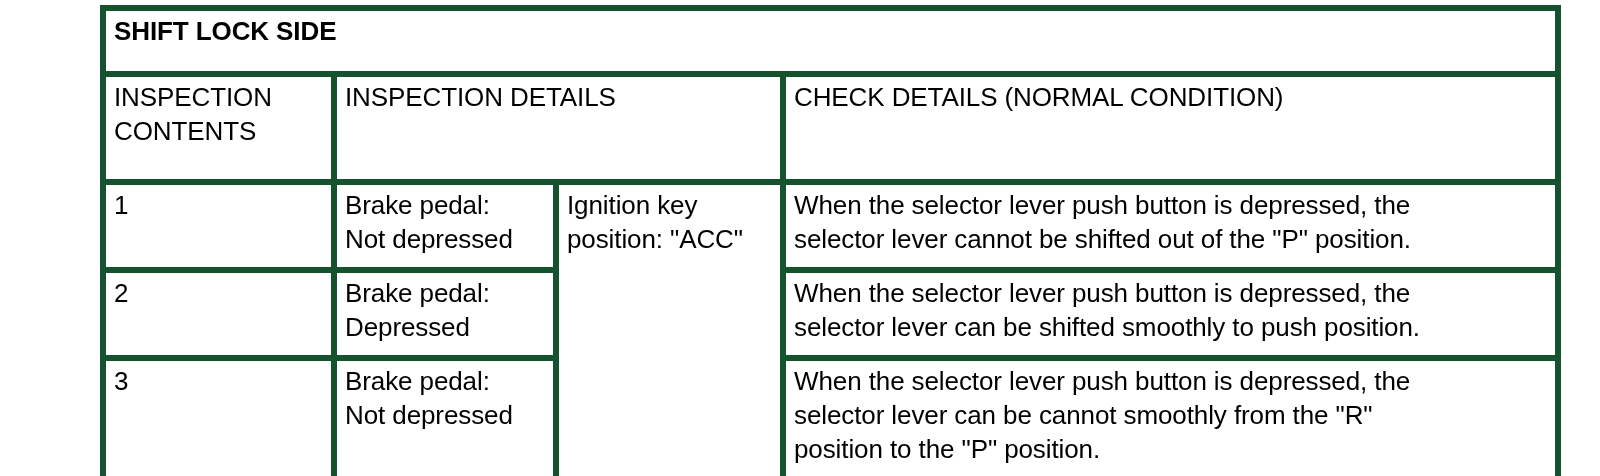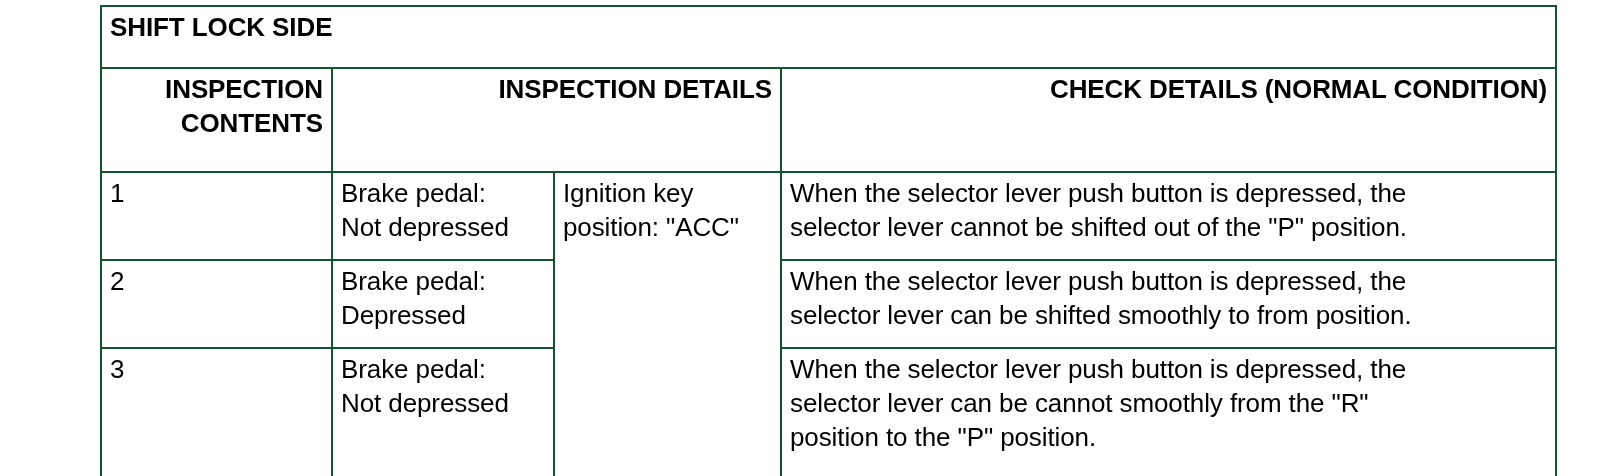--- a/index.html
+++ b/index.html
@@ -29,23 +29,23 @@
     position: absolute;
     left: 100px;
     top: 5px;
     width: 1455px;
     border-collapse: collapse;
     table-layout: fixed;
     background: #ffffff;
   }
 
   #inspection-table td {
-    border: 2px solid #14532d;
+    border: 6px solid #14532d;
     vertical-align: top;
-    padding: 4px 8px 6px 8px;
+    padding: 4px 20px 6px 8px;
     font-size: 26px;
     line-height: 1.30;
     letter-spacing: -0.1px;
   }
 
   
   .col-proc    { width: 231px; }
   .col-cont-a  { width: 222px; }
   .col-cont-b  { width: 227px; }
   .col-check   { width: 775px; }
@@ -53,24 +53,23 @@
   
   .title-cell {
     font-weight: bold;
     height: 50px;
     padding-top: 5px;
     padding-bottom: 4px;
   }
 
   
   .header-cell {
-    font-weight: bold;
+    font-weight: normal;
     height: 92px;
     padding-top: 5px;
-    text-align: right;
   }
   
   tr.header-row > td { border-bottom-width: 4px; }
 
   
   .num-cell {
     font-weight: normal;
   }
   .row-2line  { height: 88px; }
   .row-3line  { height: 131px; }
@@ -124,21 +123,21 @@
       </tr>
 
       <tr class="row-2line">
         <td class="num-cell">2</td>
         <td>
           <span class="cell-line">Brake pedal:</span>
           <span class="cell-line">Depressed</span>
         </td>
         <td>
           <span class="cell-line">When the selector lever push button is depressed, the</span>
-          <span class="cell-line">selector lever can be shifted smoothly to from position.</span>
+          <span class="cell-line">selector lever can be shifted smoothly to push position.</span>
         </td>
       </tr>
 
       <tr class="row-3line">
         <td class="num-cell">3</td>
         <td>
           <span class="cell-line">Brake pedal:</span>
           <span class="cell-line">Not depressed</span>
         </td>
         <td>

